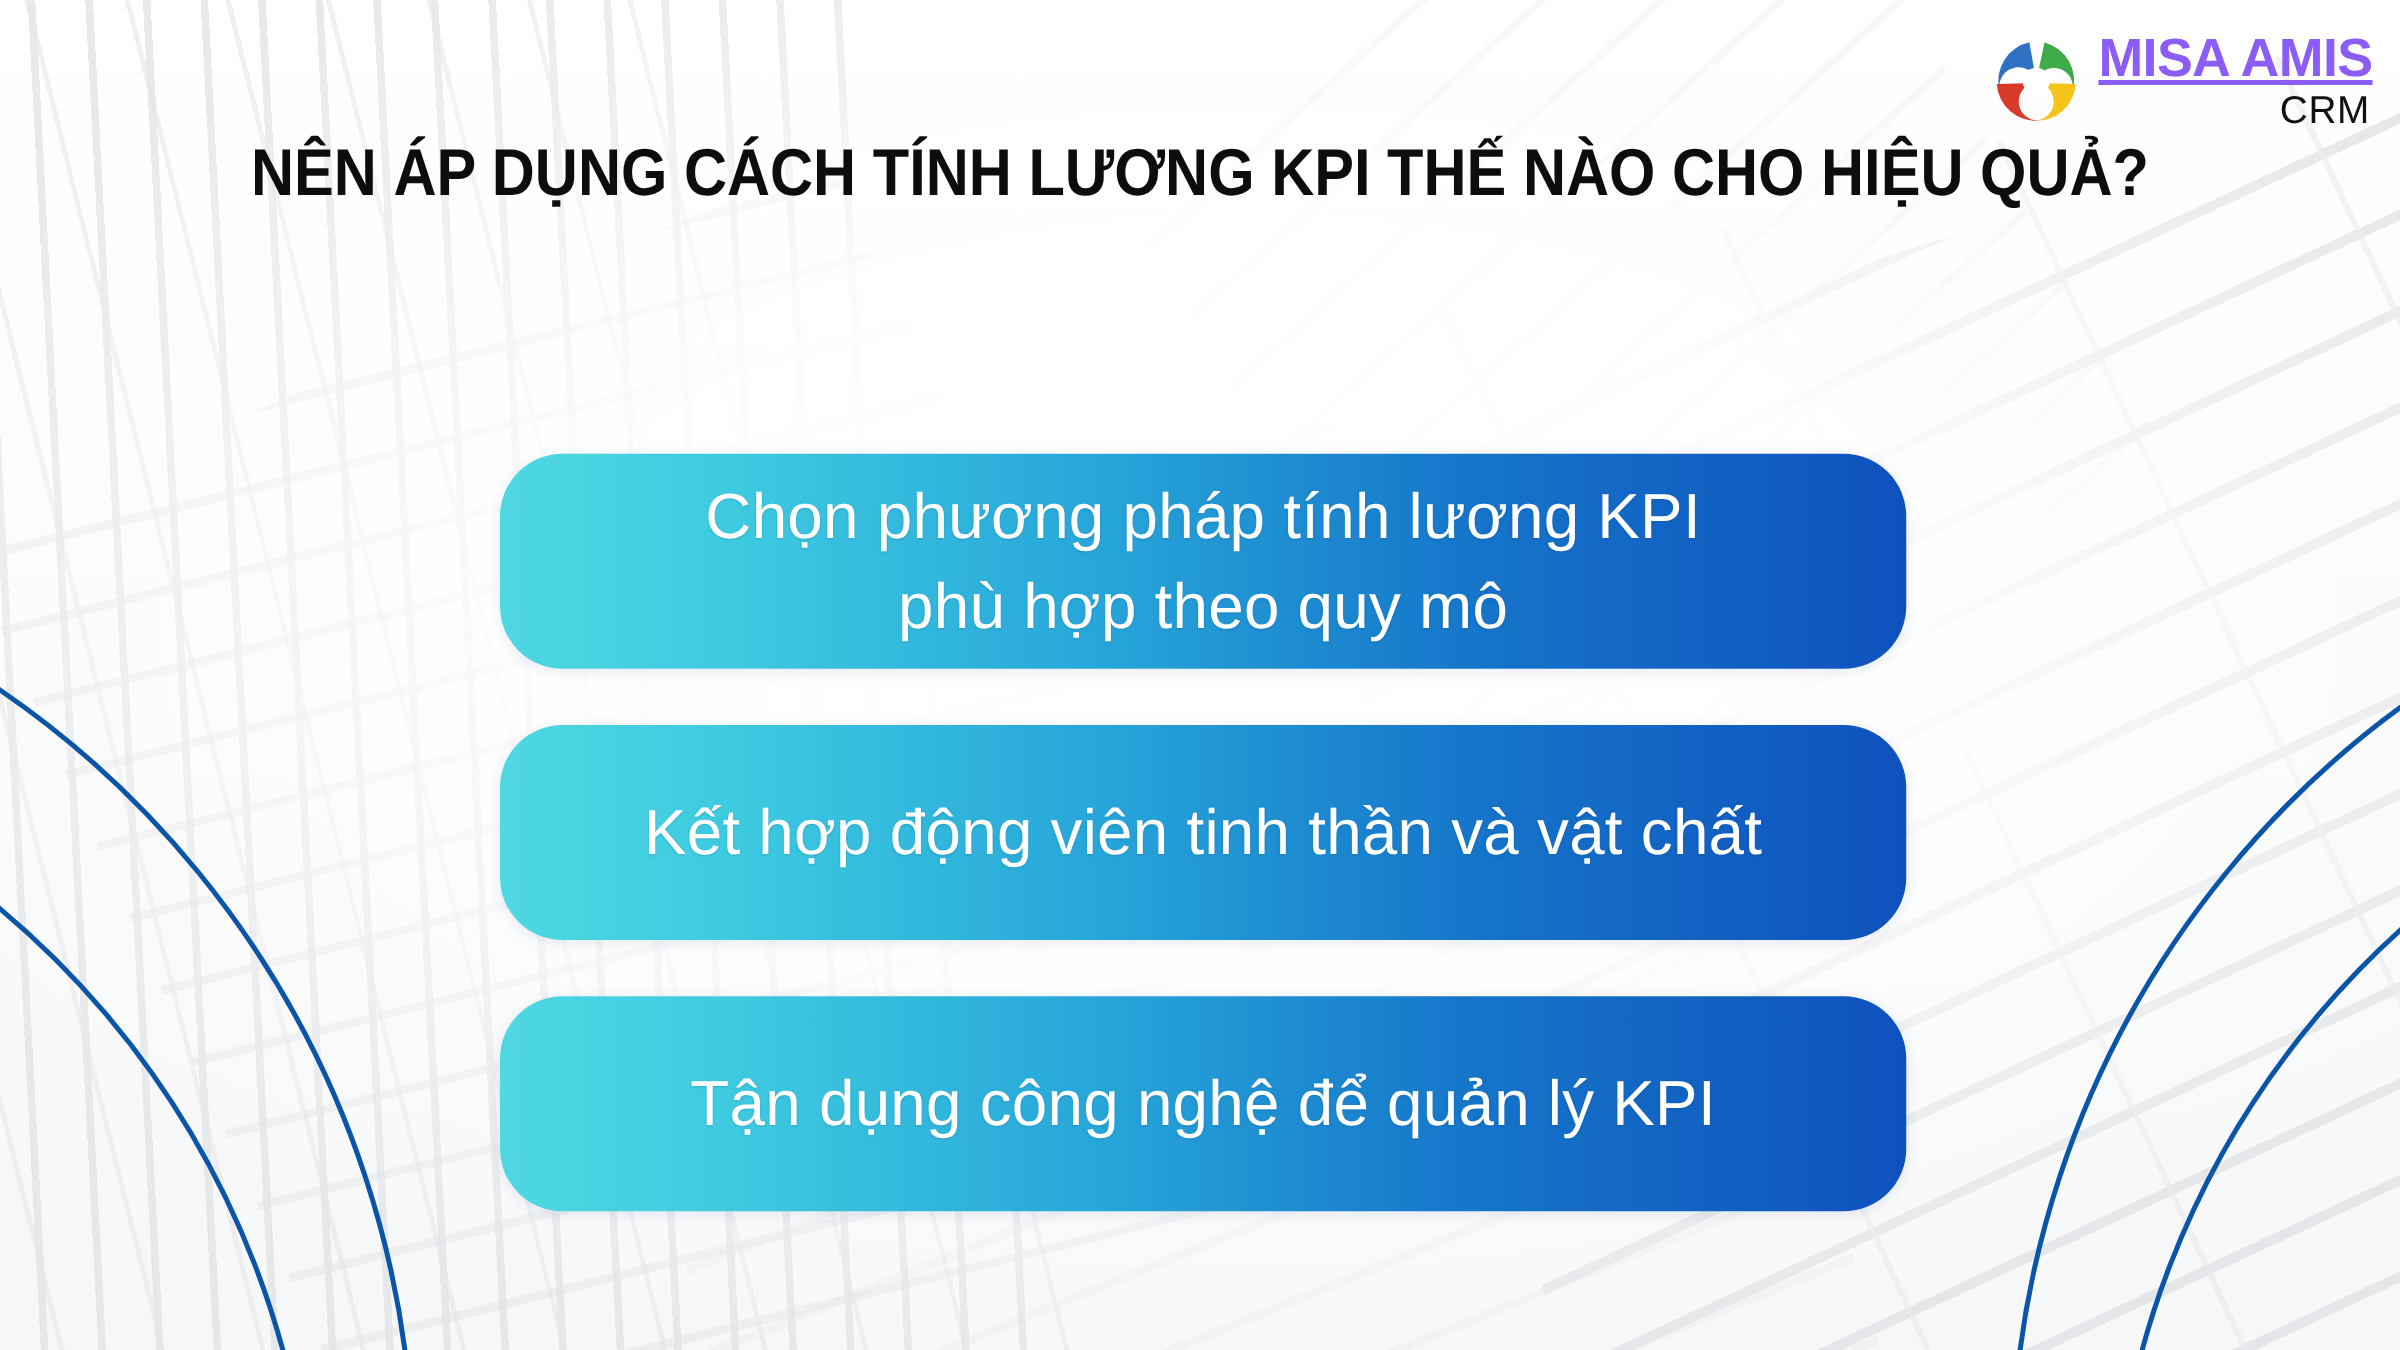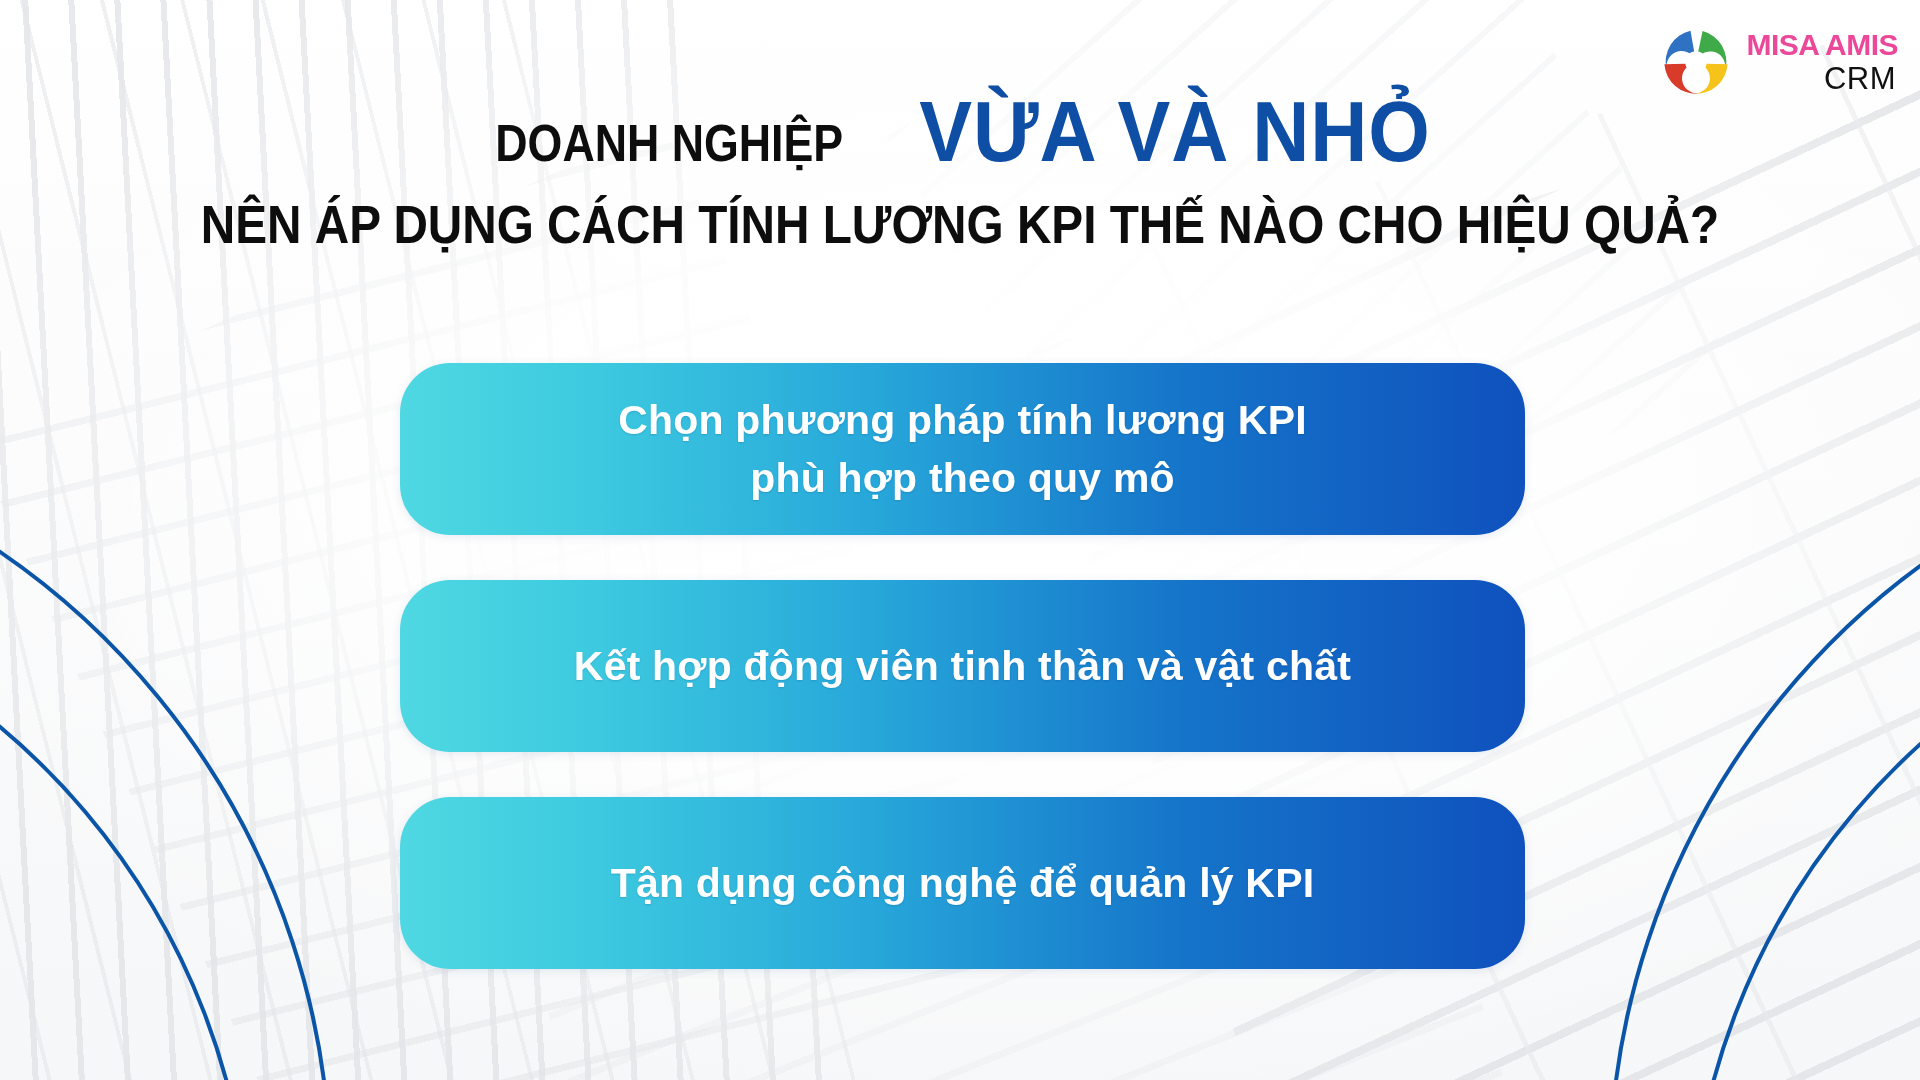--- a/index.html
+++ b/index.html
@@ -170,25 +170,26 @@
     position: absolute;
     top: 26px;
     right: 22px;
     display: flex;
     align-items: center;
     gap: 14px;
   }
   .logo-mark { width: 72px; height: 72px; flex: 0 0 auto; }
   .logo-text { display: flex; flex-direction: column; align-items: flex-end; line-height: 1; }
   .logo-word {
-    font-size: 30px;
+    font-size: 43px;
     font-weight: 700;
     letter-spacing: -0.5px;
-    color: #ec4899;
+    color: #8b5cf6;
     white-space: nowrap;
+    text-decoration: underline;
   }
   .logo-sub {
     font-size: 31px;
     font-weight: 400;
     letter-spacing: 0.5px;
     color: #111111;
     margin-top: 3px;
     margin-right: 2px;
   }
 
@@ -251,22 +252,22 @@
     background: linear-gradient(90deg, #4fd8e2 0%, #3ecbe0 16%, #27a7da 42%, #1574c9 70%, #0f51bd 100%);
     display: flex;
     align-items: center;
     justify-content: center;
     box-shadow: 0 2px 10px rgba(20,70,140,0.10);
     margin-bottom: 45px;
   }
   .pill:last-child { margin-bottom: 0; }
   .pill-text {
     color: #ffffff;
-    font-size: 41px;
-    font-weight: 700;
+    font-size: 51px;
+    font-weight: 400;
     line-height: 1.42;
     text-align: center;
     letter-spacing: 0.2px;
     padding: 0 44px;
     white-space: pre-line;
     text-shadow: 0 1px 2px rgba(8,50,110,0.18);
   }
 </style>
 </head>
 <body>
@@ -308,24 +309,20 @@
         <circle cx="50" cy="50" r="15" fill="#ffffff"></circle>
       </g>
     </svg>
     <div class="logo-text">
       <div class="logo-word">MISA AMIS</div>
       <div class="logo-sub">CRM</div>
     </div>
   </div>
 
   <div class="headline">
-    <div class="head-row1">
-      <span class="head-kicker">DOANH NGHIỆP</span>
-      <span class="head-accent">VỪA VÀ NHỎ</span>
-    </div>
     <div class="head-row2">NÊN ÁP DỤNG CÁCH TÍNH LƯƠNG KPI THẾ NÀO CHO HIỆU QUẢ?</div>
   </div>
 
   <div class="pill-stack">
     <div class="pill">
       <div class="pill-text">Chọn phương pháp tính lương KPI
 phù hợp theo quy mô</div>
     </div>
     <div class="pill">
       <div class="pill-text">Kết hợp động viên tinh thần và vật chất</div>

